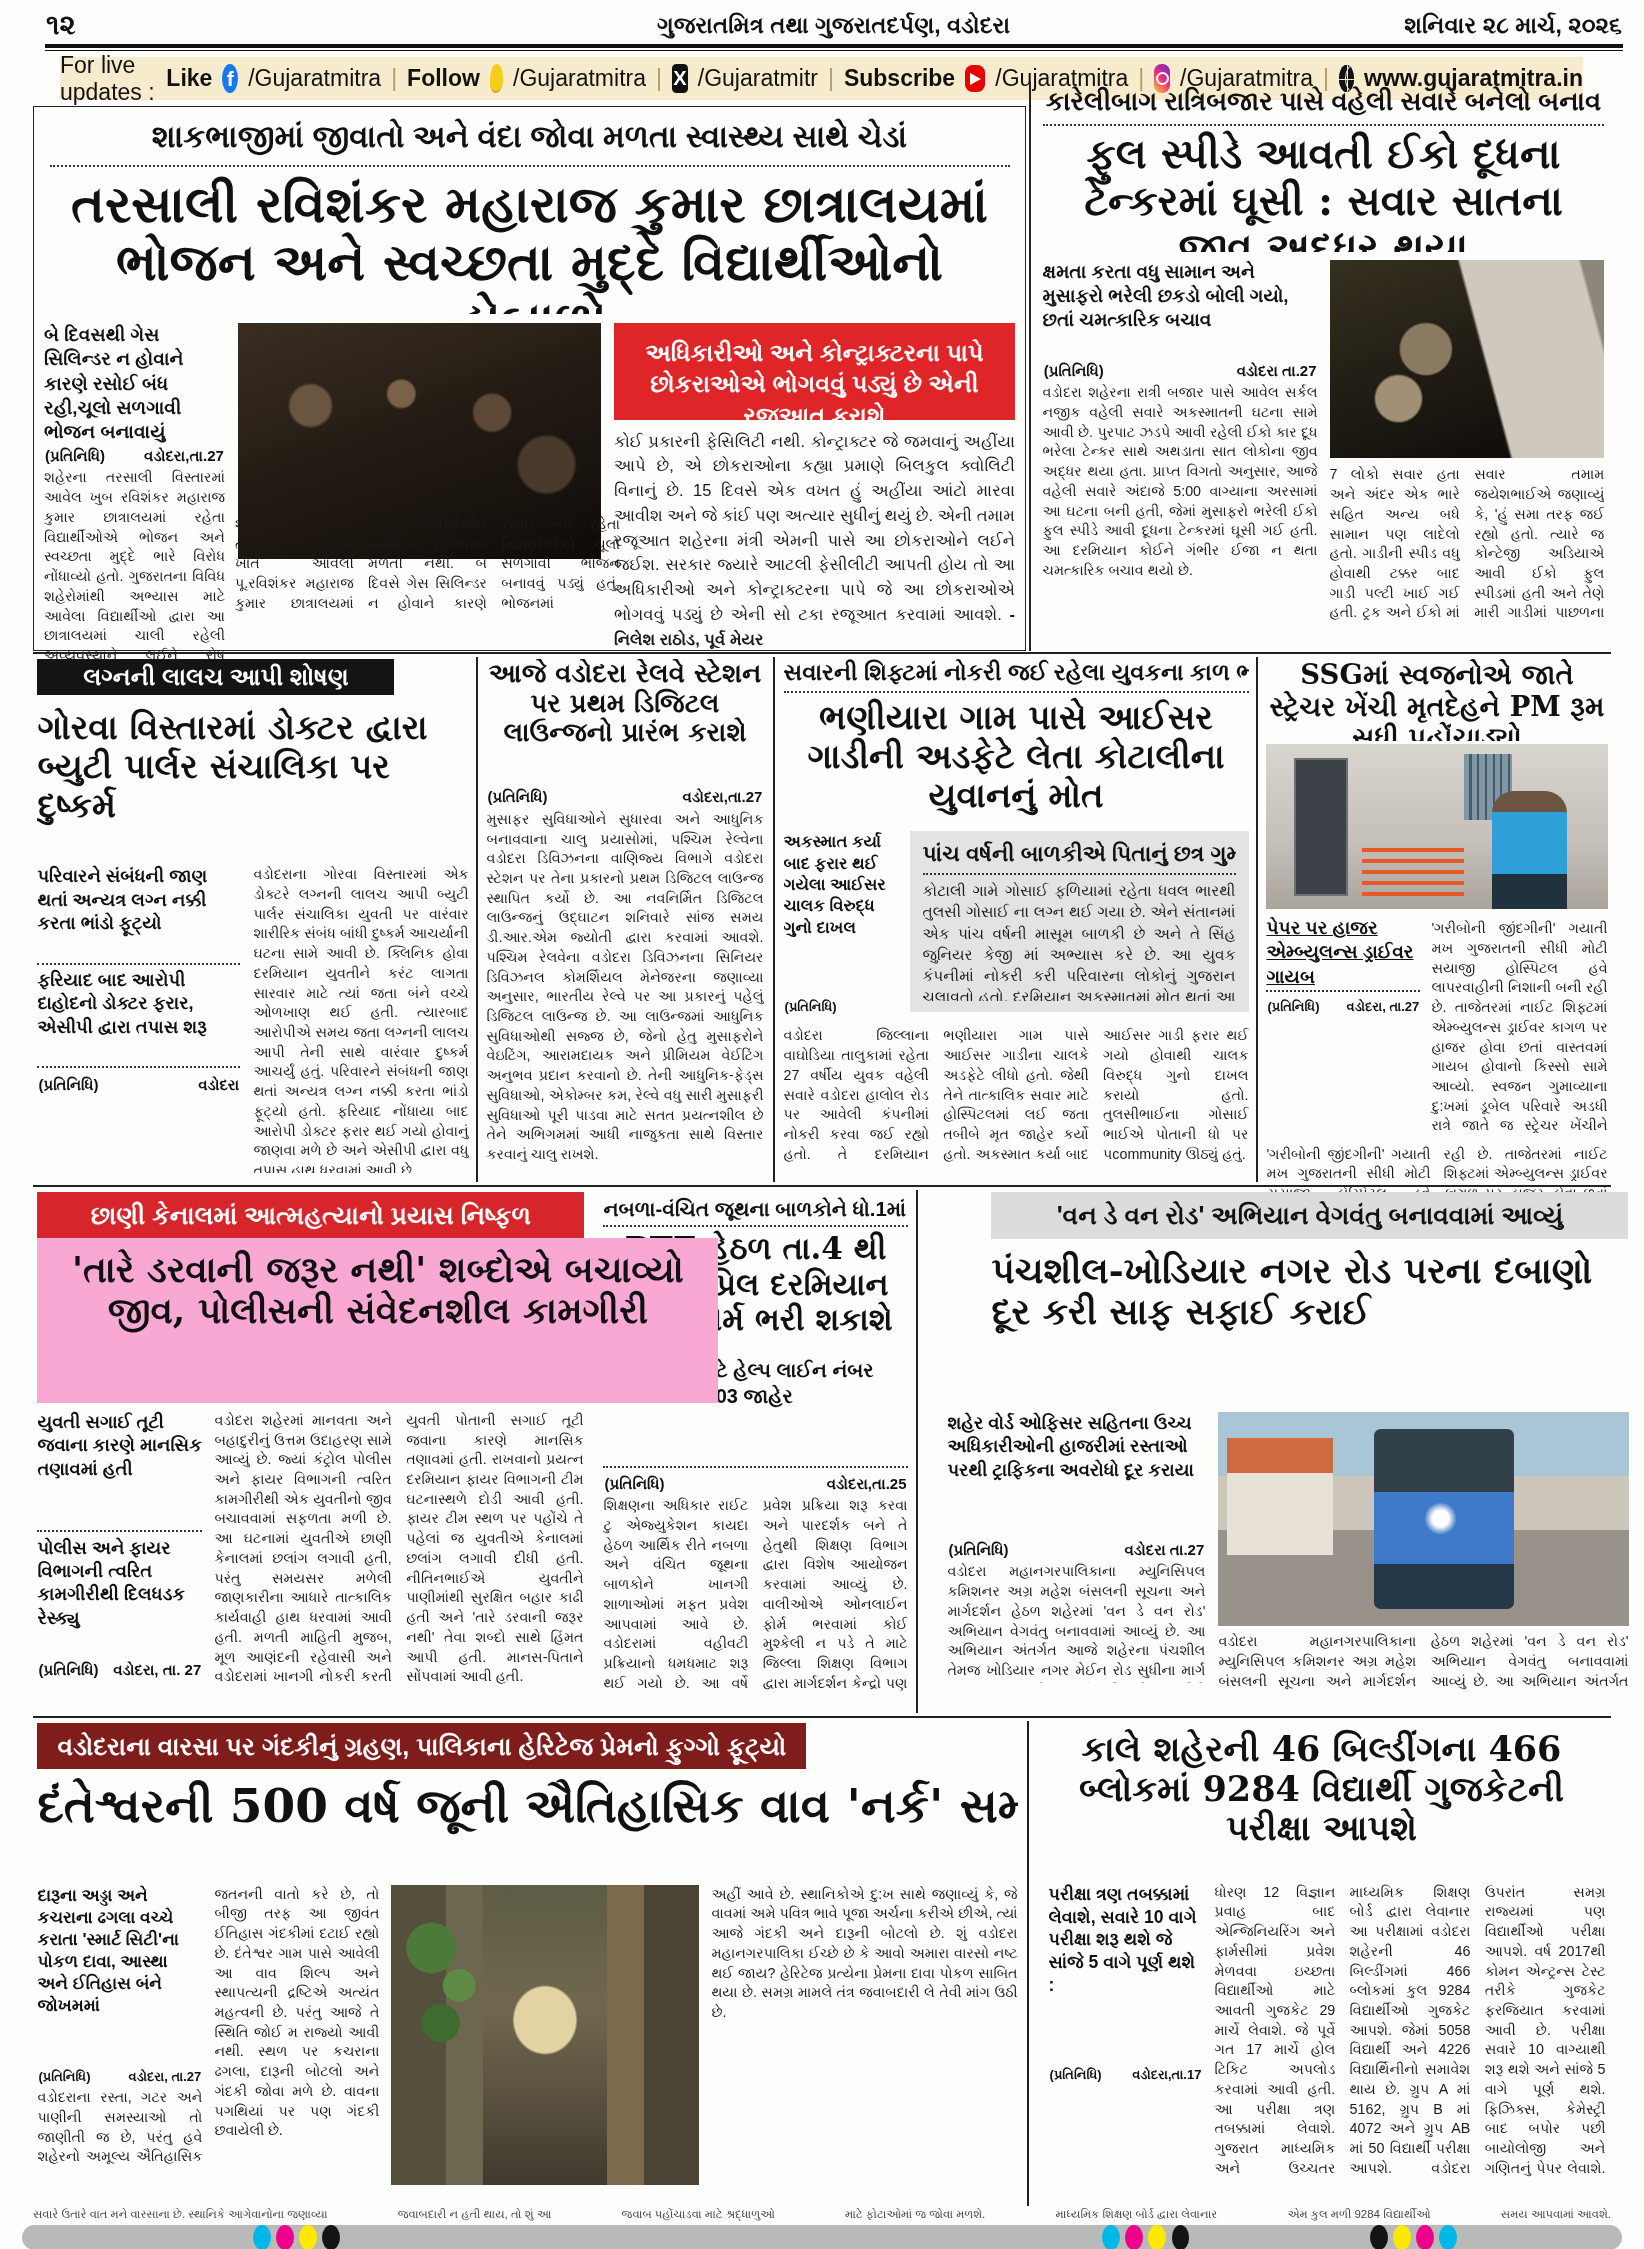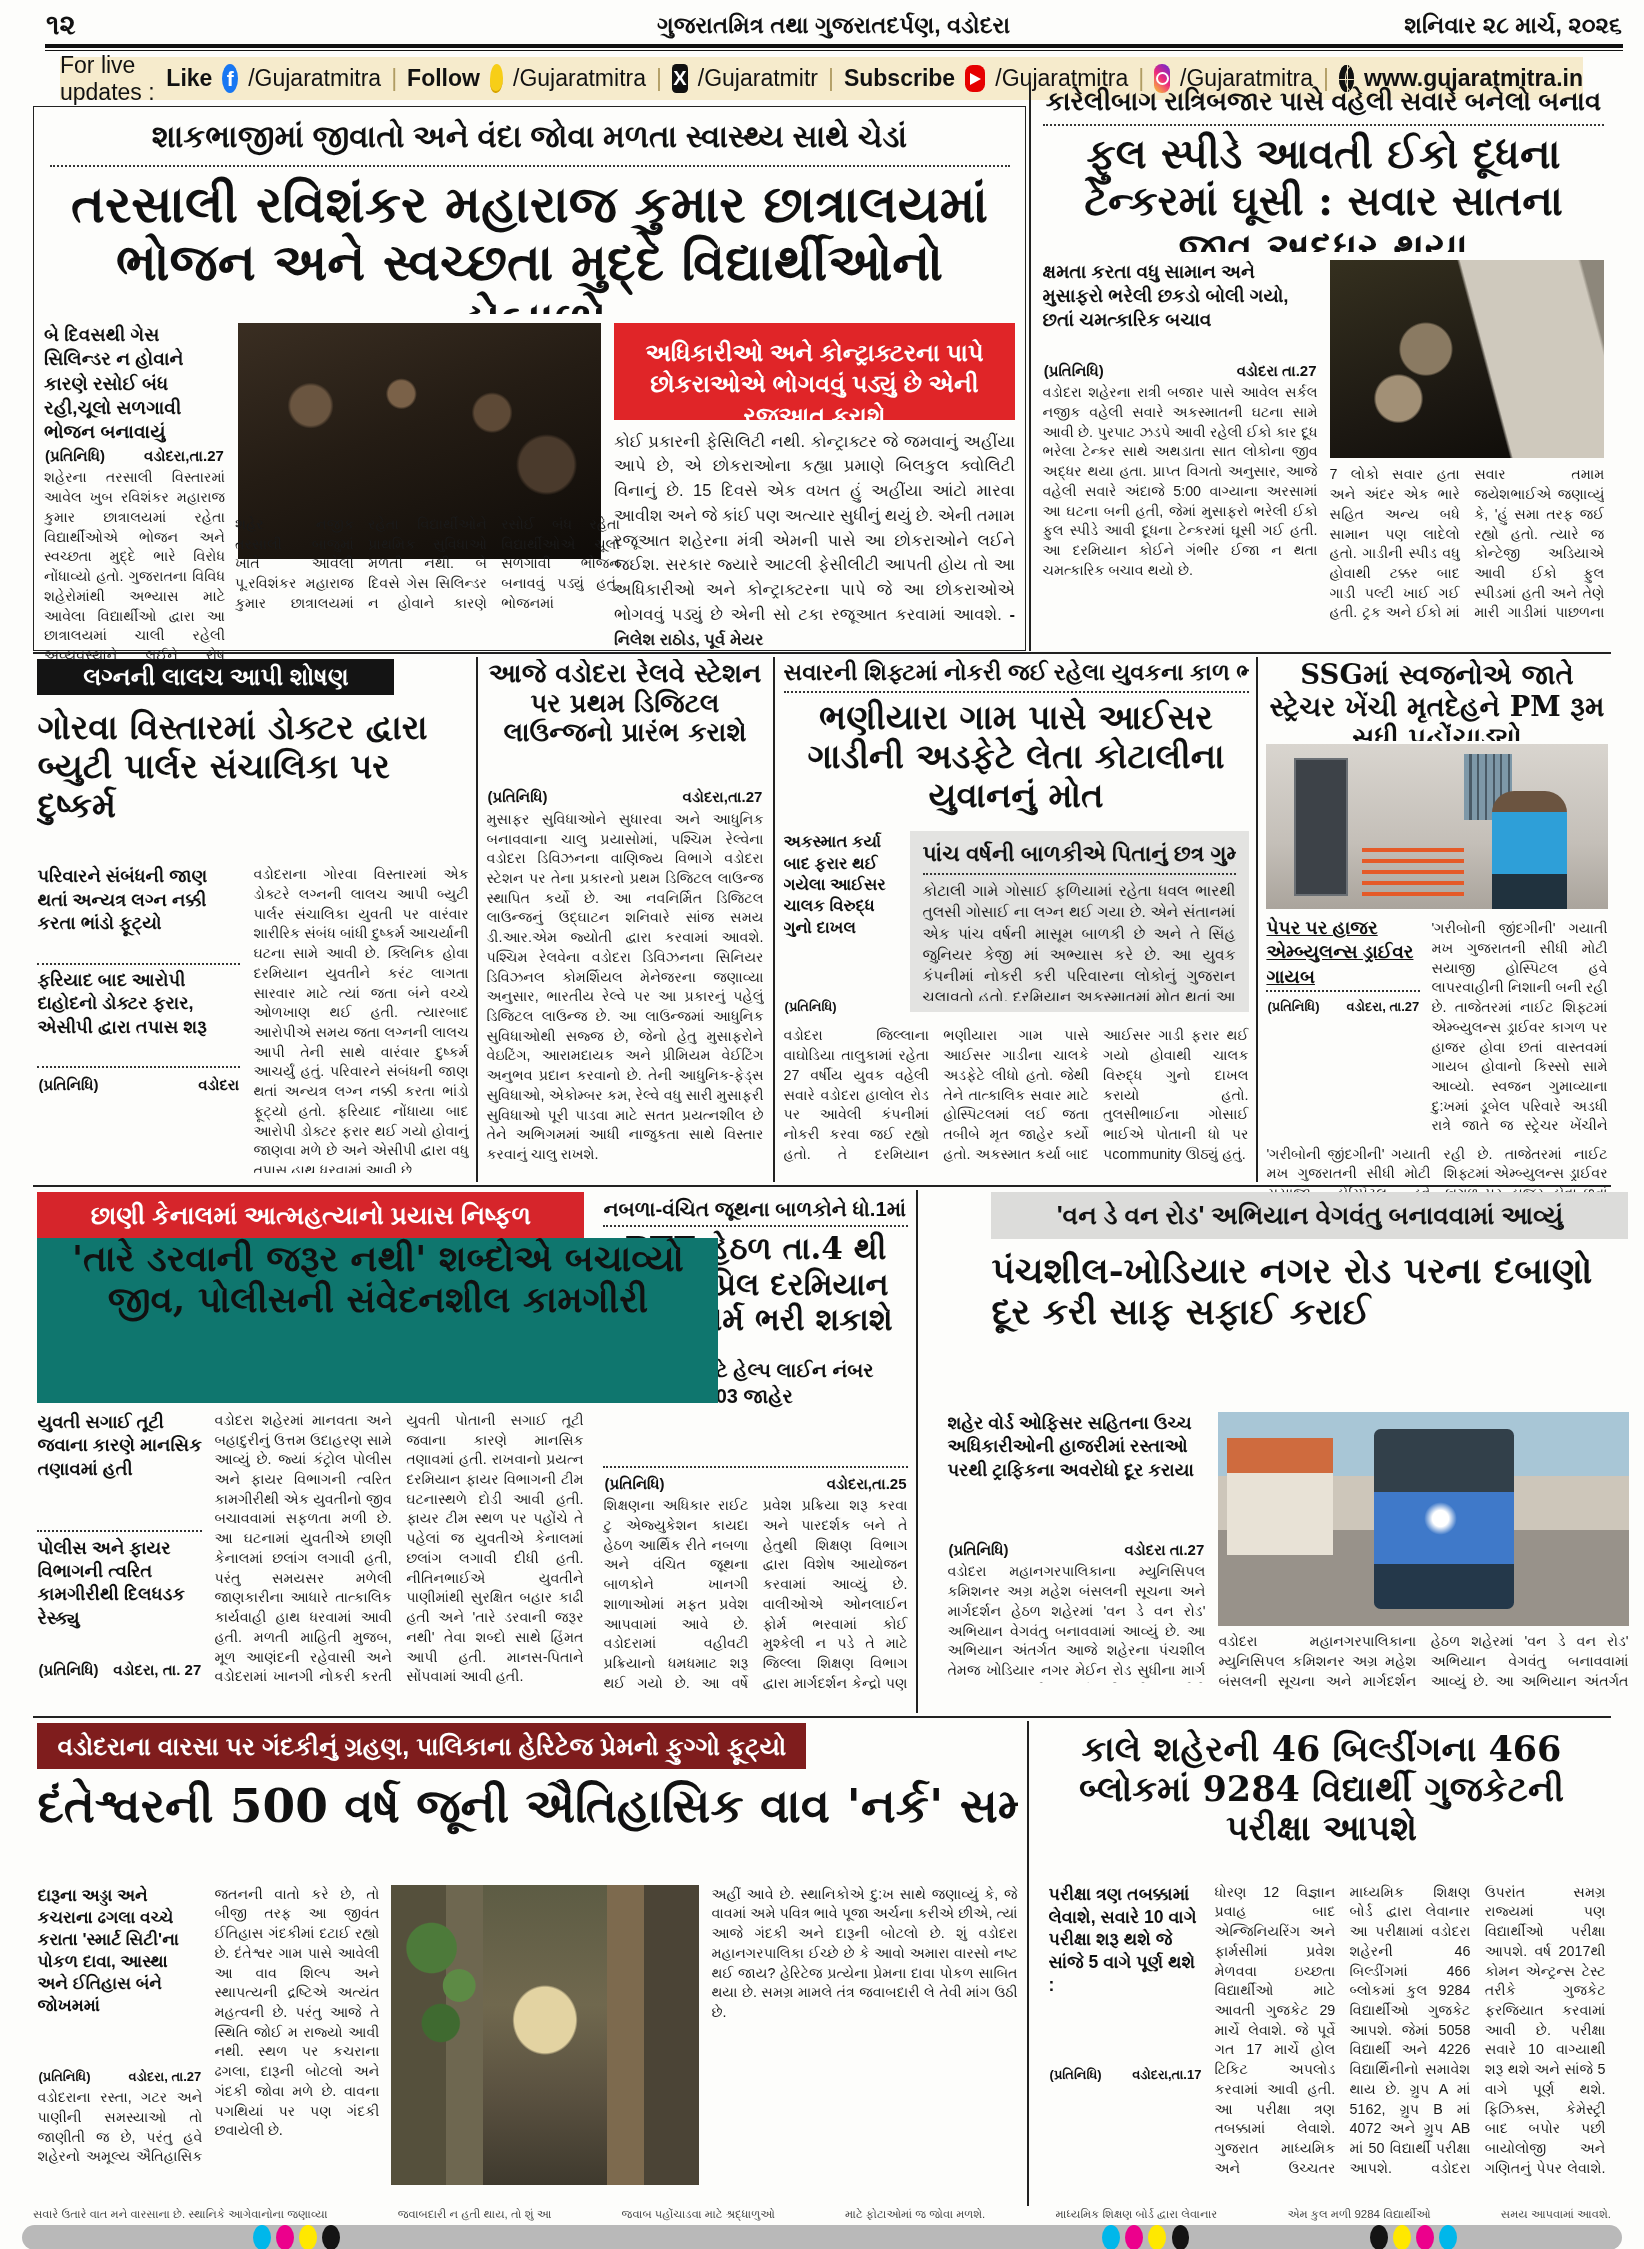--- a/index.html
+++ b/index.html
@@ -200,21 +200,21 @@
     <div style="flex:1;"></div>
   </div>
   <div class="bodytext cols2" style="height:220px;margin-top:-99px;padding-left:165px;column-count:1;">'ગરીબોની જીંદગીની' ગયાતી મખ ગુજરાતની સીધી મોટી સયાજી હોસ્પિટલ હવે લાપરવાહીની નિશાની બની રહી છે. તાજેતરમાં નાઈટ શિફ્ટમાં એમ્બ્યુલન્સ ડ્રાઈવર કાગળ પર હાજર હોવા છતાં વાસ્તવમાં ગાયબ હોવાનો કિસ્સો સામે આવ્યો. સ્વજન ગુમાવ્યાના દુ:ખમાં ડૂબેલ પરિવારે અડધી રાત્રે જાતે જ સ્ટ્રેચર ખેંચીને મૃતદેહને પોસ્ટમોર્ટમ રૂમ સુધી પહોંચાડવો પડ્યો. આ અમાનવીય ઘટના કારણે ભારે રોષ ફેલાયો છે. નિયમ મુજબ હોસ્પિટલ હદ વાપરવાથી નિગરાની ખાતરી રહી. તાજેતરમાં નાઈટ ડ્યુટીમાં એમ્બ્યુલન્સ ડ્રાઈવર ગાયબ હોવો ગંભીર પ્રશ્નો ઉભા કરે છે. દેખરેખ, સુરક્ષા અને જવાબદારી અંગે સવાલો ઊભા થયા છે. દર વખતે તપાસની ખાતરી આપીને મામલો દબાવવાની પ્રથા પર પણ આક્ષેપ છે. હવે જોવાનું એ છે કે જવાબદાર સામે કડક પગલાં લેવાશે કે નહીં.</div>
   <div class="bodytext" style="height:82px;margin-top:5.5px;column-count:2;column-gap:13px;">'ગરીબોની જીંદગીની' ગયાતી મખ ગુજરાતની સીધી મોટી સયાજી હોસ્પિટલ હવે લાપરવાહીની નિશાની બની રહી છે. તાજેતરમાં નાઈટ શિફ્ટમાં એમ્બ્યુલન્સ ડ્રાઈવર કાગળ પર હાજર હોવા છતાં વાસ્તવમાં ગાયબ હોવાનો કિસ્સો સામે આવ્યો. સ્વજન ગુમાવ્યાના દુ:ખમાં ડૂબેલ પરિવારે અડધી રાત્રે જાતે જ સ્ટ્રેચર ખેંચીને મૃતદેહને પોસ્ટમોર્ટમ રૂમ સુધી પહોંચાડવો પડ્યો. આ અમાનવીય ઘટના કારણે ભારે રોષ ફેલાયો છે. નિયમ મુજબ હોસ્પિટલ હદ વાપરવાથી નિગરાની ખાતરી રહી. તાજેતરમાં નાઈટ ડ્યુટીમાં એમ્બ્યુલન્સ ડ્રાઈવર ગાયબ હોવો ગંભીર પ્રશ્નો ઉભા કરે છે. દેખરેખ, સુરક્ષા અને જવાબદારી અંગે સવાલો ઊભા થયા છે. દર વખતે તપાસની ખાતરી આપીને મામલો દબાવવાની પ્રથા પર પણ આક્ષેપ છે. હવે જોવાનું એ છે કે જવાબદાર સામે કડક પગલાં લેવાશે કે નહીં.</div>
 </section>
 
 <div class="sep-h" style="left:33px;top:1185px;width:1578px;"></div>
 
 <section class="abs" style="left:33px;top:1190px;width:555px;height:523px;padding:2.2px 4.4px;">
   <div class="banner" style="width:547px;height:46px;background:#d6252b;font-size:25px;line-height:46px;">છાણી કેનાલમાં આત્મહત્યાનો પ્રયાસ નિષ્ફળ</div>
-  <div class="headline serifhead" style="width:681px;font-size:36px;height:165px;position:relative;z-index:2;background:#0f766e;">'તારે ડરવાની જરૂર નથી' શબ્દોએ બચાવ્યો જીવ, પોલીસની સંવેદનશીલ કામગીરી</div>
+  <div class="headline serifhead" style="width:681px;font-size:36px;height:165px;padding-top:11px;position:relative;z-index:2;background:#f9a8d4;">'તારે ડરવાની જરૂર નથી' શબ્દોએ બચાવ્યો જીવ, પોલીસની સંવેદનશીલ કામગીરી</div>
   <div style="display:flex;gap:12px;margin-top:7.7px;">
     <div style="width:165px;flex:none;">
       <div class="subhead" style="height:115px;">યુવતી સગાઈ તૂટી જવાના કારણે માનસિક તણાવમાં હતી</div>
       <div class="dotted" style="height:1.1px;margin:4.4px 0;"></div>
       <div class="subhead" style="height:121px;">પોલીસ અને ફાયર વિભાગની ત્વરિત કામગીરીથી દિલધડક રેસ્ક્યુ</div>
       <div class="byline">
         <span>(પ્રતિનિધિ)</span>
         <span>વડોદરા, તા. 27</span>
       </div>
     </div>

